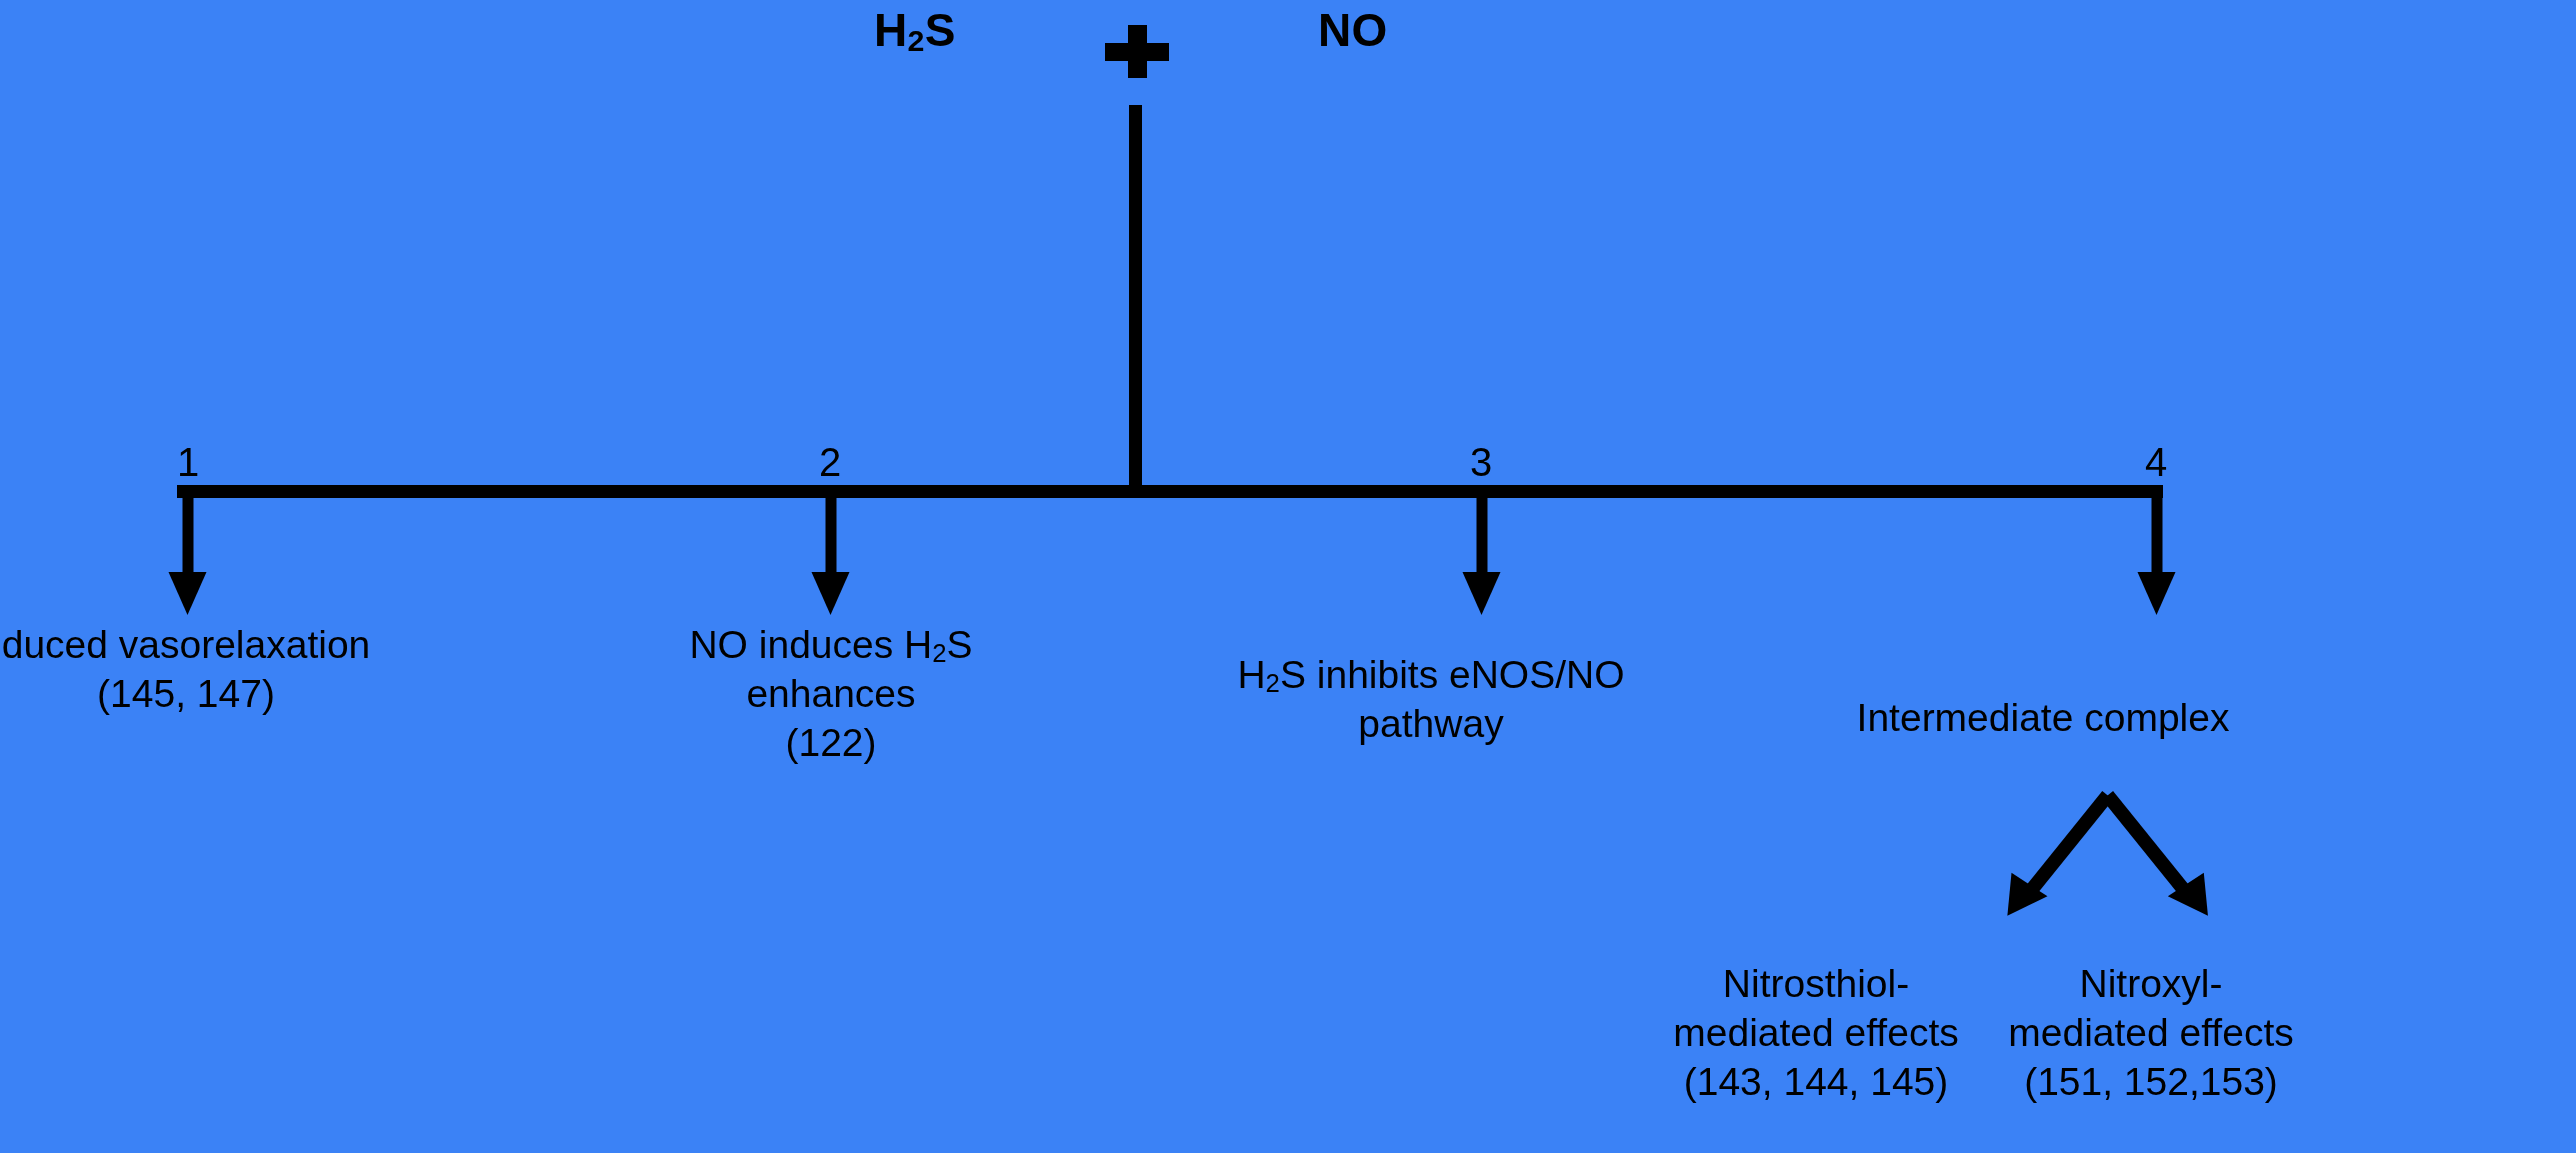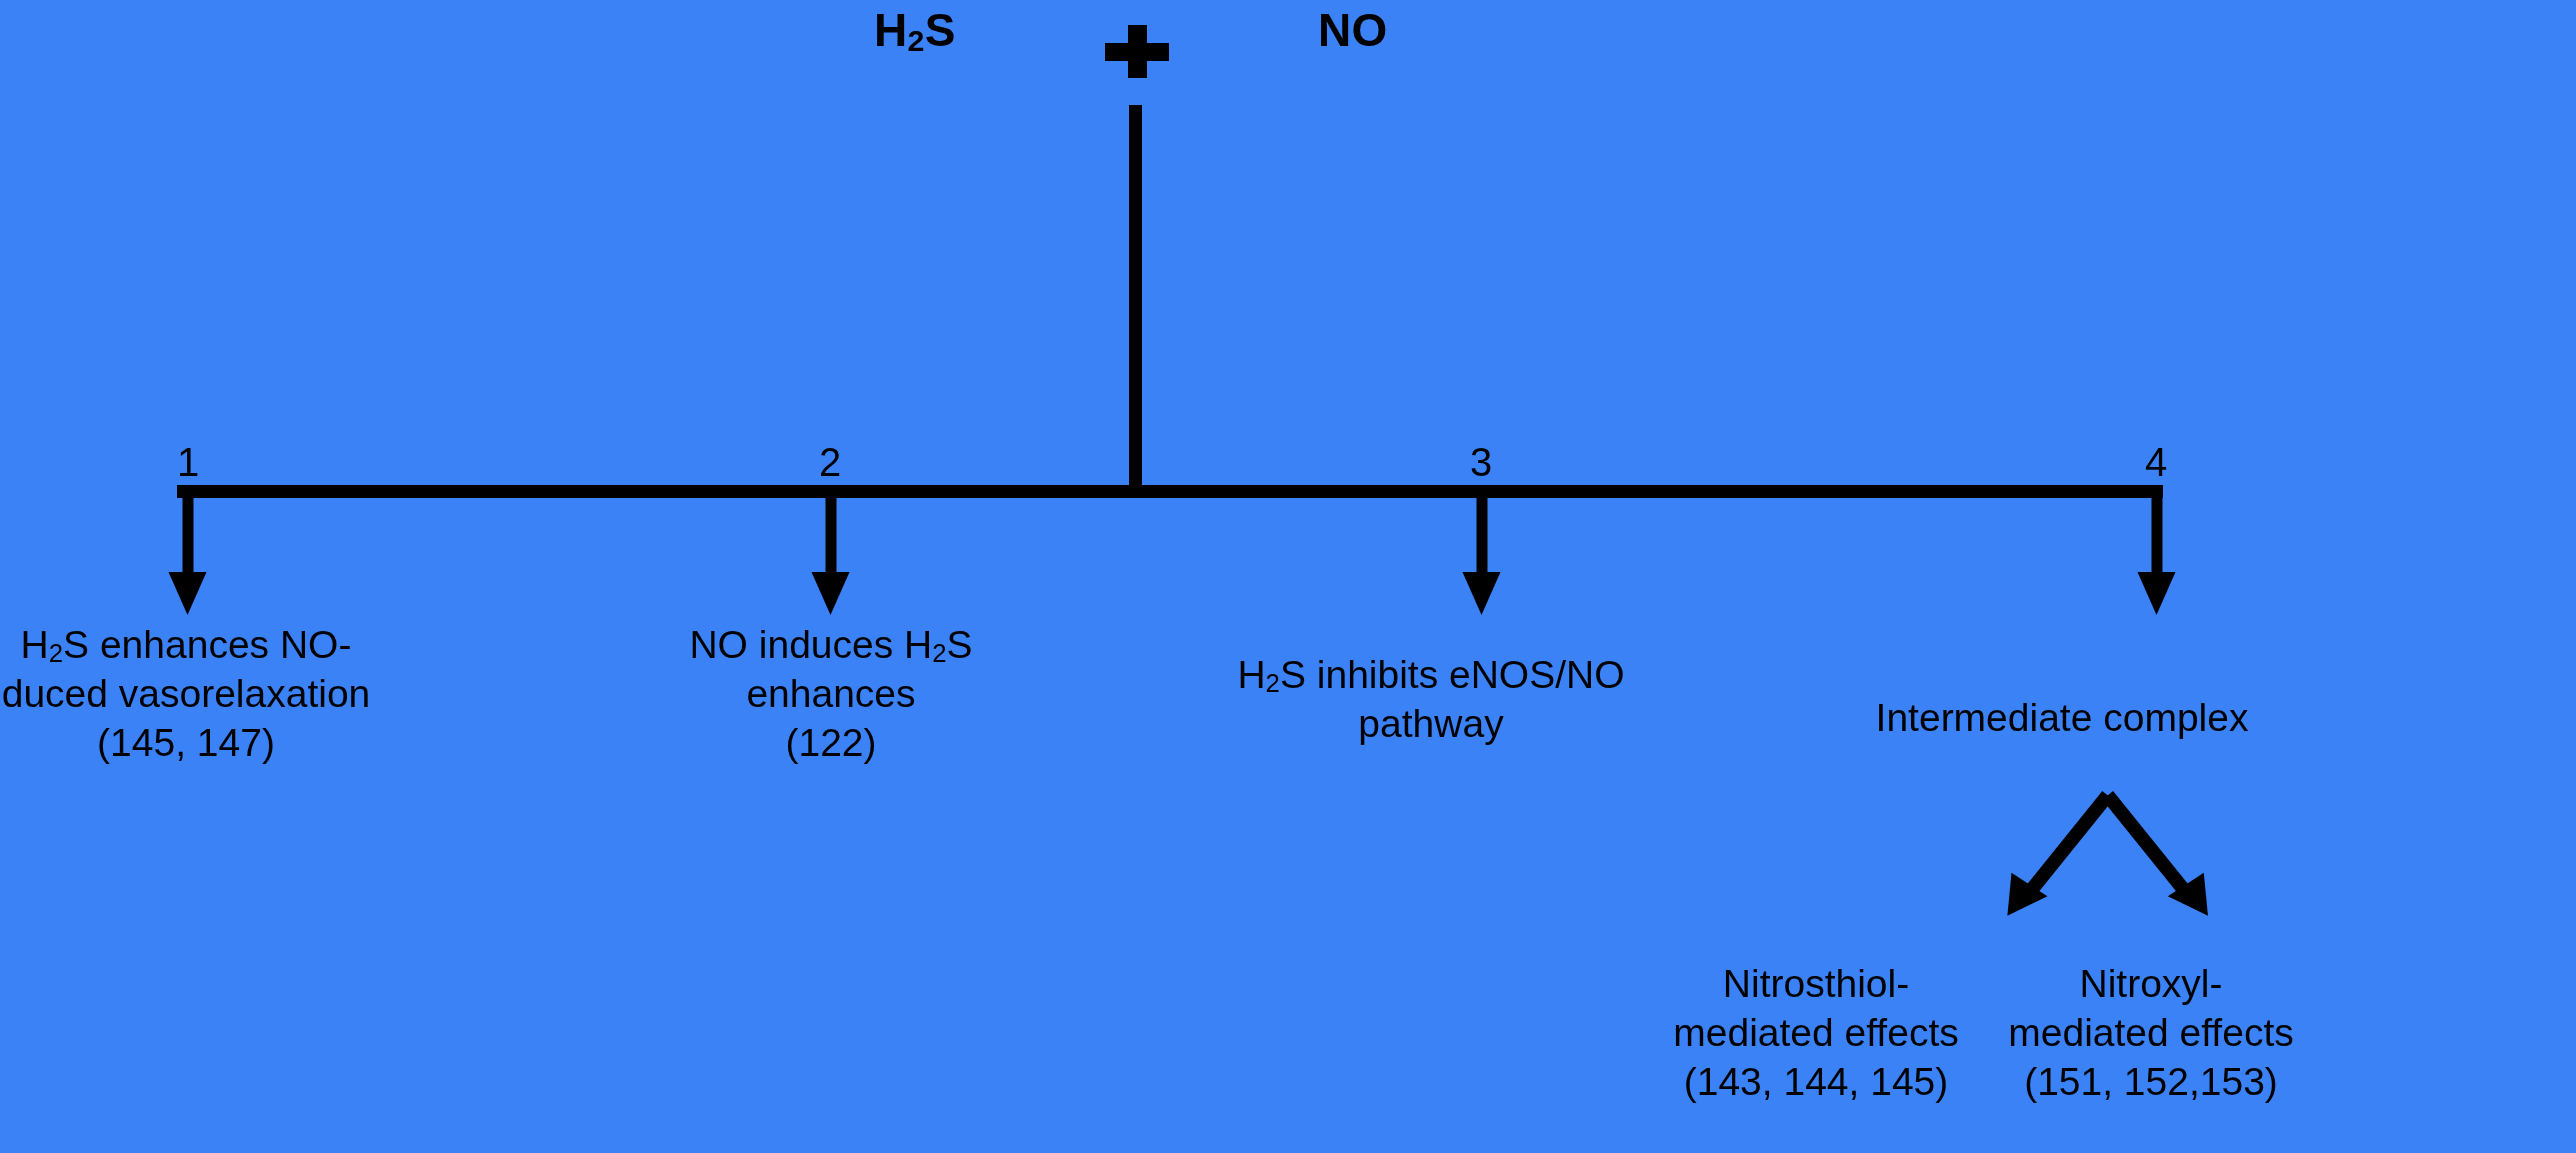--- a/index.html
+++ b/index.html
@@ -155,37 +155,36 @@
     <div class="shaft" style="height:83px;"></div>
     <div class="head" style="top:79px;"></div>
   </div>
 
   <div class="abs drop-arrow" style="left:2157px; top:493px; width:39px; height:122px;">
     <div class="shaft" style="height:83px;"></div>
     <div class="head" style="top:79px;"></div>
   </div>
 
   <div class="abs node-text" style="left:186px; top:620px;">
-    <span class="tline"><span>H</span><sub>2</sub><span>S enhances NO-</span></span>
     <span class="tline">duced vasorelaxation</span>
     <span class="tline">(145, 147)</span>
   </div>
 
   <div class="abs node-text" style="left:831px; top:620px;">
     <span class="tline"><span>NO induces H</span><sub>2</sub><span>S</span></span>
     <span class="tline">enhances</span>
     <span class="tline">(122)</span>
   </div>
 
   <div class="abs node-text" style="left:1431px; top:650px;">
     <span class="tline"><span>H</span><sub>2</sub><span>S inhibits eNOS/NO</span></span>
     <span class="tline">pathway</span>
   </div>
 
-  <div class="abs node-text" style="left:2043px; top:693px;margin-left:19px;">
+  <div class="abs node-text" style="left:2043px; top:693px;">
     <span class="tline">Intermediate complex</span>
   </div>
 
   <svg class="abs vsplit" style="left:1967px; top:776px;" width="291" height="166" viewBox="0 0 420 240">
 
     <line x1="203" y1="28" x2="82" y2="178" stroke="#000" stroke-width="20"></line>
     <polygon points="58,202 64,140 116,174" fill="#000"></polygon>
 
     <line x1="203" y1="28" x2="324" y2="178" stroke="#000" stroke-width="20"></line>
     <polygon points="348,202 342,140 290,174" fill="#000"></polygon>

